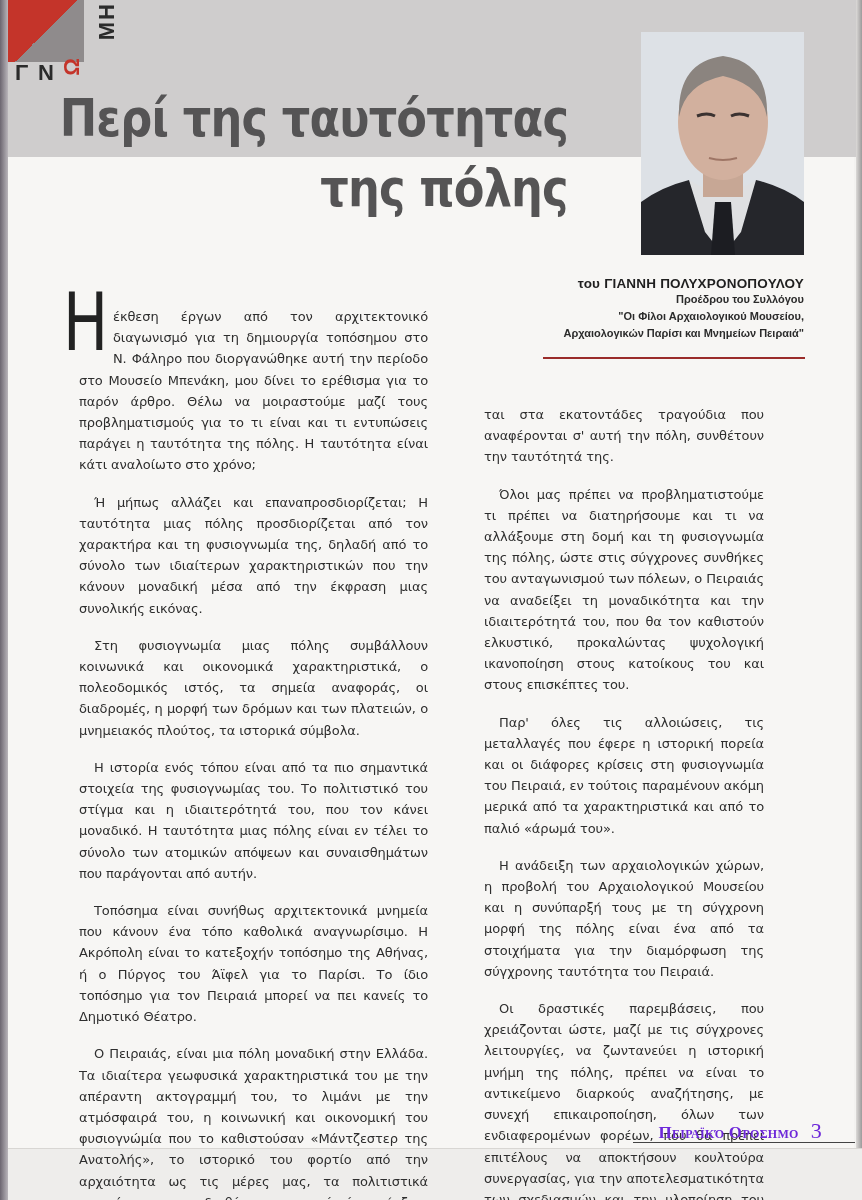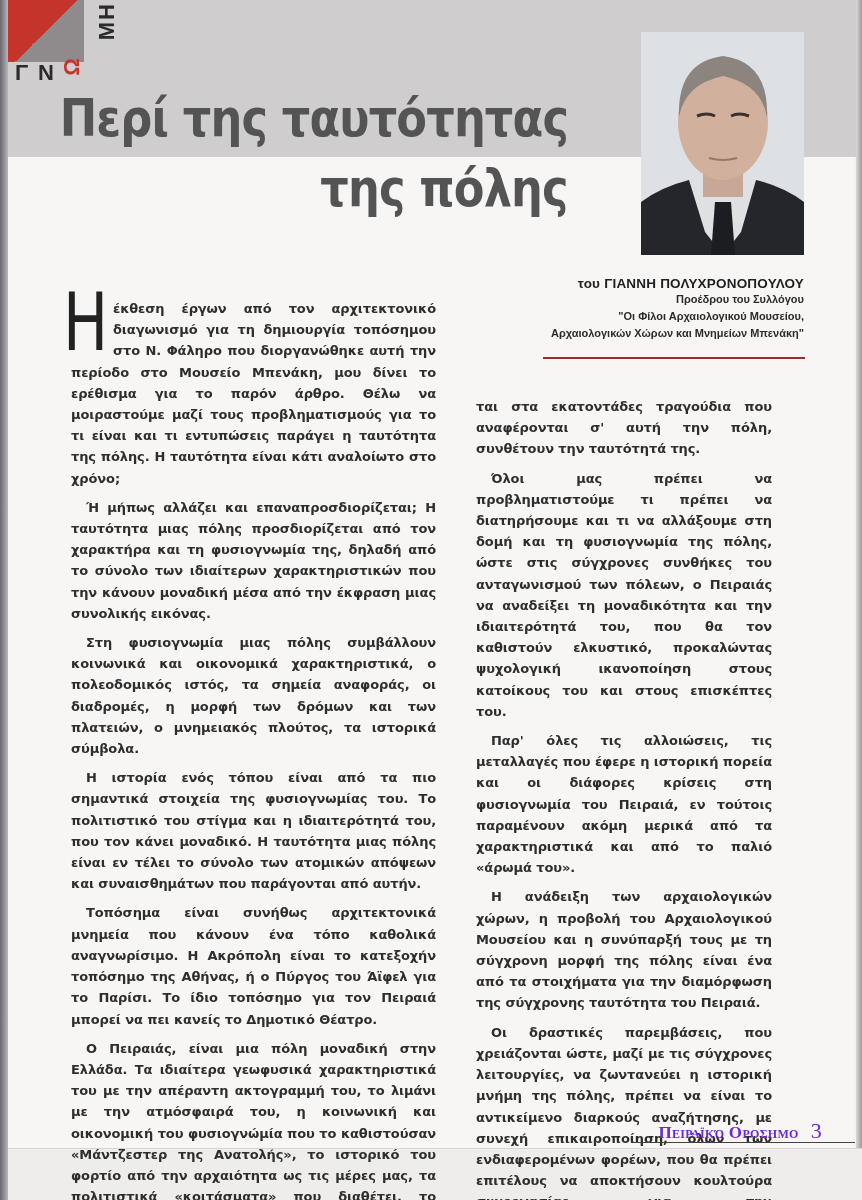--- a/index.html
+++ b/index.html
@@ -66,21 +66,21 @@
   .byline .author { font-weight: bold; font-size: 13.5px; color: #1f1f1f; letter-spacing: 0.2px; }
   .byline .role { font-weight: bold; font-size: 11px; color: #2b2b2b; line-height: 17px; }
   .red-rule {
     position: absolute; left: 543px; top: 357px; width: 262px; height: 2px; background: #9a2c2a;
   }
   .col {
     position: absolute; font-family: "DejaVu Sans", sans-serif; font-size: 13px;
     line-height: 21.2px; color: #2e2e2e; text-align: justify;
     letter-spacing: -0.1px;
   }
-  .col p { margin: 8px; text-indent: 15px; font-weight: bold; }
+  .col p { margin: 16px; text-indent: 15px; }
   .col p.noindent { text-indent: 0; }
   .col1 { left: 63px; top: 290px; width: 381px; }
   .col2 { left: 468px; top: 388px; width: 312px; }
   .dropcap {
     float: left; font-family: "DejaVu Sans", sans-serif; font-size: 80px; line-height: 60px;
     font-weight: normal; color: #222; margin: 3px 10px 0 0; transform: scaleX(0.75); transform-origin: left top;
     width: 40px;
   }
   .footer {
     position: absolute; right: 40px; top: 1118px;
@@ -127,21 +127,21 @@
     <path d="M90 84 Q98 80 108 84" stroke="#3b3230" stroke-width="3" fill="none"></path>
     <path d="M68 126 Q82 130 96 126" stroke="#9e7565" stroke-width="2" fill="none"></path>
   </svg>
 </div>
 
 <div class="byline">
   <div class="author">του ΓΙΑΝΝΗ ΠΟΛΥΧΡΟΝΟΠΟΥΛΟΥ</div>
   <div class="role">
     <div>Προέδρου του Συλλόγου</div>
     <div>"Οι Φίλοι Αρχαιολογικού Μουσείου,</div>
-    <div>Αρχαιολογικών Χώρων και Μνημείων Μπενάκη"</div>
+    <div>Αρχαιολογικών Παρίσι και Μνημείων Πειραιά"</div>
   </div>
 </div>
 <div class="red-rule"></div>
 
 <div class="col col1">
   <span class="dropcap">Η</span>
   <p class="noindent">έκθεση έργων από τον αρχιτεκτονικό διαγωνισμό για τη δημιουργία τοπόσημου στο Ν. Φάληρο που διοργανώθηκε αυτή την περίοδο στο Μουσείο Μπενάκη, μου δίνει το ερέθισμα για το παρόν άρθρο. Θέλω να μοιραστούμε μαζί τους προβληματισμούς για το τι είναι και τι εντυπώσεις παράγει η ταυτότητα της πόλης. Η ταυτότητα είναι κάτι αναλοίωτο στο χρόνο;</p>
   <p>Ή μήπως αλλάζει και επαναπροσδιορίζεται; Η ταυτότητα μιας πόλης προσδιορίζεται από τον χαρακτήρα και τη φυσιογνωμία της, δηλαδή από το σύνολο των ιδιαίτερων χαρακτηριστικών που την κάνουν μοναδική μέσα από την έκφραση μιας συνολικής εικόνας.</p>
   <p>Στη φυσιογνωμία μιας πόλης συμβάλλουν κοινωνικά και οικονομικά χαρακτηριστικά, ο πολεοδομικός ιστός, τα σημεία αναφοράς, οι διαδρομές, η μορφή των δρόμων και των πλατειών, ο μνημειακός πλούτος, τα ιστορικά σύμβολα.</p>
   <p>Η ιστορία ενός τόπου είναι από τα πιο σημαντικά στοιχεία της φυσιογνωμίας του. Το πολιτιστικό του στίγμα και η ιδιαιτερότητά του, που τον κάνει μοναδικό. Η  ταυτότητα μιας πόλης είναι εν τέλει το σύνολο των ατομικών απόψεων και συναισθημάτων που παράγονται από αυτήν.</p>

